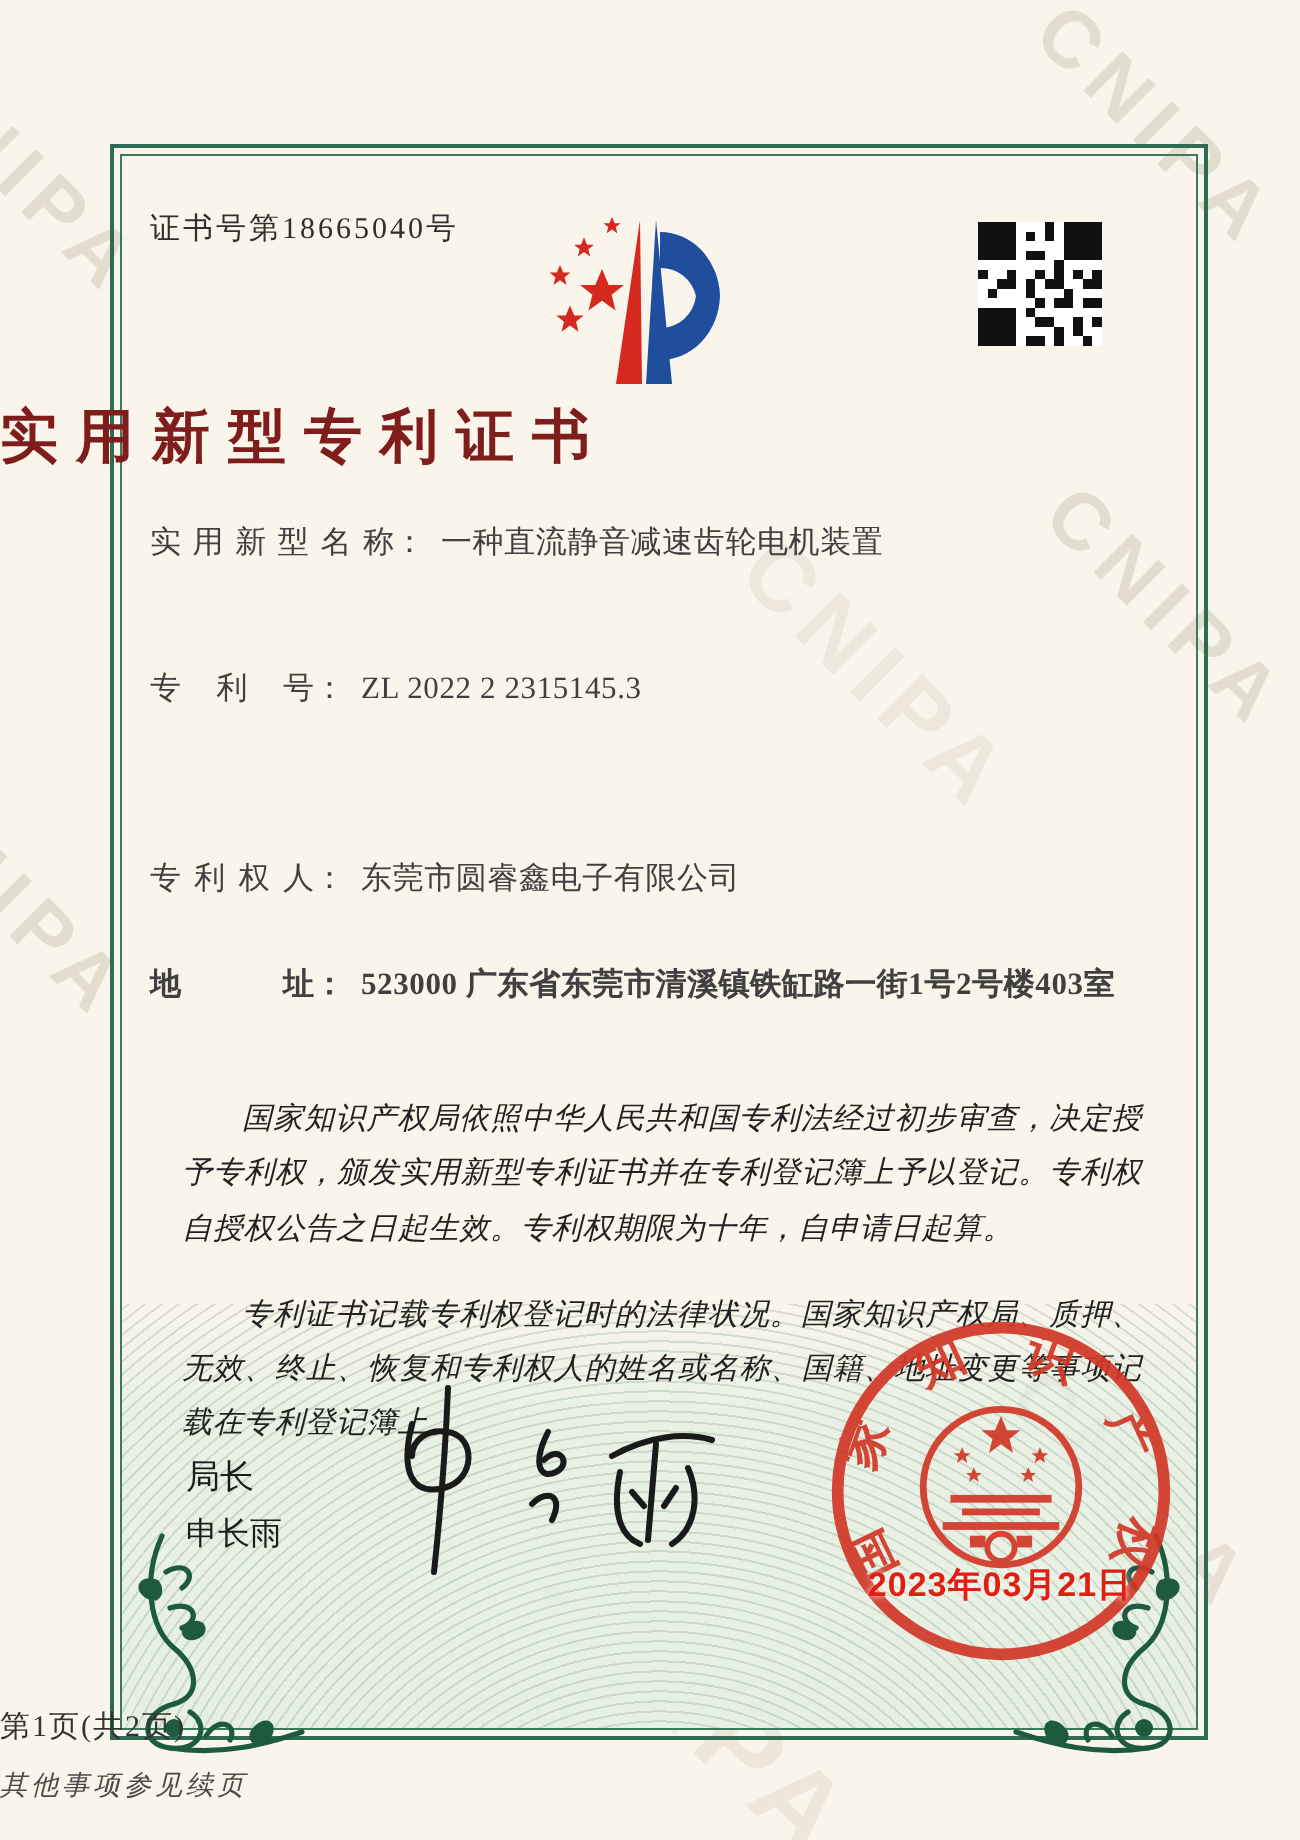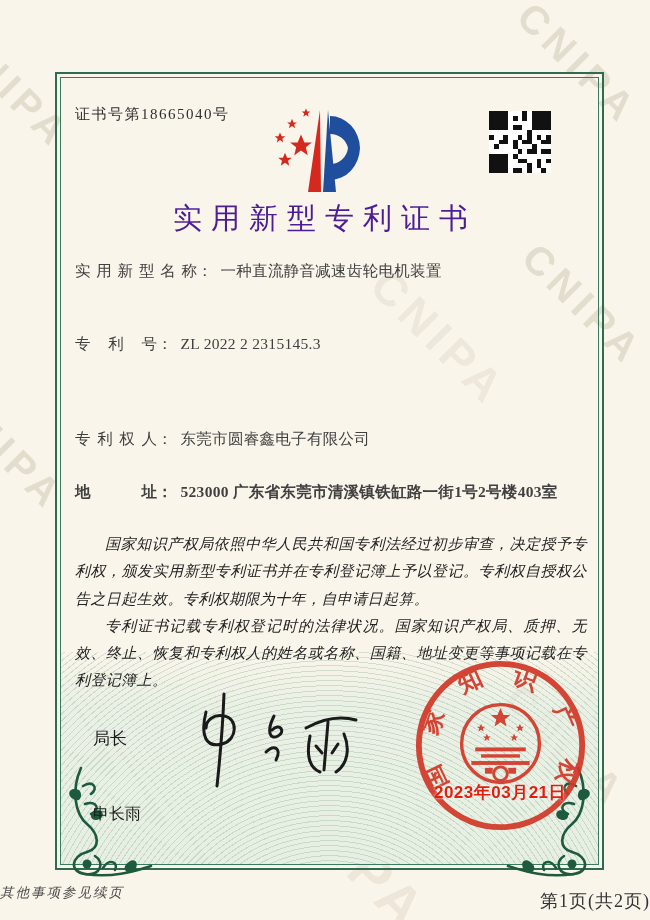--- a/index.html
+++ b/index.html
@@ -17,48 +17,48 @@
         background:
           repeating-radial-gradient(circle at 50% 160%, rgba(110,152,118,.25) 0 1px, rgba(0,0,0,0) 1px 5px),
           linear-gradient(180deg, rgba(233,240,229,0) 0%, rgba(231,239,227,.85) 26%, #e7efe3 100%);}
   .flourish{position:absolute;bottom:-12px;width:112px;height:120px;}
   .flourish.left{left:-16px;}
   .flourish.right{right:-16px;transform:scaleX(-1);}
   
   .certno{position:absolute;left:75px;top:105px;font-size:15px;letter-spacing:1.5px;color:#2f2f2f;}
   .logo{position:absolute;left:268px;top:104px;}
   .qr{position:absolute;left:489px;top:111px;}
-  .title{position:absolute;left:0;top:199px;width:100%;text-align:center;
-         font-size:29px;font-weight:normal;letter-spacing:9px;color:#4c1d95;}
+  .title{position:absolute;left:0;top:199px;width:100%;
+         font-size:29px;font-weight:bold;letter-spacing:9px;color:#7f1d1d;}
   
   .row{position:absolute;left:75px;font-size:15.5px;white-space:nowrap;color:#404040;}
   .lbl{display:inline-block;width:82px;text-align:justify;text-align-last:justify;}
   .lbl.wide{width:122px;}
   .cl{margin-right:8px;}
   .val{letter-spacing:.3px;}
   .row .second{position:absolute;left:238px;top:0;white-space:nowrap;}
   
   .paras{position:absolute;left:75px;top:531px;width:512px;}
-  .paras p{margin:0;font-size:15px;line-height:1.82;text-indent:2em;text-align:justify;
+  .paras p{margin:16px;font-size:15px;line-height:1.82;text-indent:2em;text-align:justify;
            font-style:italic;letter-spacing:.4px;color:#222;}
   
   .sig-title{position:absolute;left:93px;top:727px;font-family:"Liberation Sans","DejaVu Sans",sans-serif;
              font-size:17px;color:#1c1c1c;}
   .sig-name{position:absolute;left:93px;top:757px;font-family:"Liberation Sans","DejaVu Sans",sans-serif;
-            font-size:16px;color:#1c1c1c;margin-top:47px;}
+            font-size:16px;color:#1c1c1c;}
   .sig-hand{position:absolute;left:178px;top:690px;}
   
   .seal{position:absolute;left:413px;top:658px;}
   .seal-date{position:absolute;left:410px;top:781px;width:180px;text-align:center;
              font-family:"Liberation Sans","DejaVu Sans",sans-serif;font-weight:700;
              font-size:17px;color:#e01f10;letter-spacing:.5px;
              text-shadow:0 0 3px rgba(255,255,255,.9);}
   
-  .pagefoot{position:absolute;left:0;top:889px;width:100%;text-align:right;
-            font-size:18px;letter-spacing:1px;color:#333;}
+  .pagefoot{position:absolute;left:0;top:854px;width:100%;text-align:left;
+            font-size:15px;letter-spacing:1px;color:#333;}
   .contnote{position:absolute;left:0;top:884px;width:100%;text-align:left;
             font-size:13.5px;font-style:italic;letter-spacing:2px;color:#4a4a4a;}
 </style>
 </head>
 <body>
 
 <div class="page">
 
   <span class="wm" style="left:-28px;top:18px;font-size:40px;">CNIPA</span>
   <span class="wm" style="left:540px;top:-6px;font-size:40px;">CNIPA</span>

